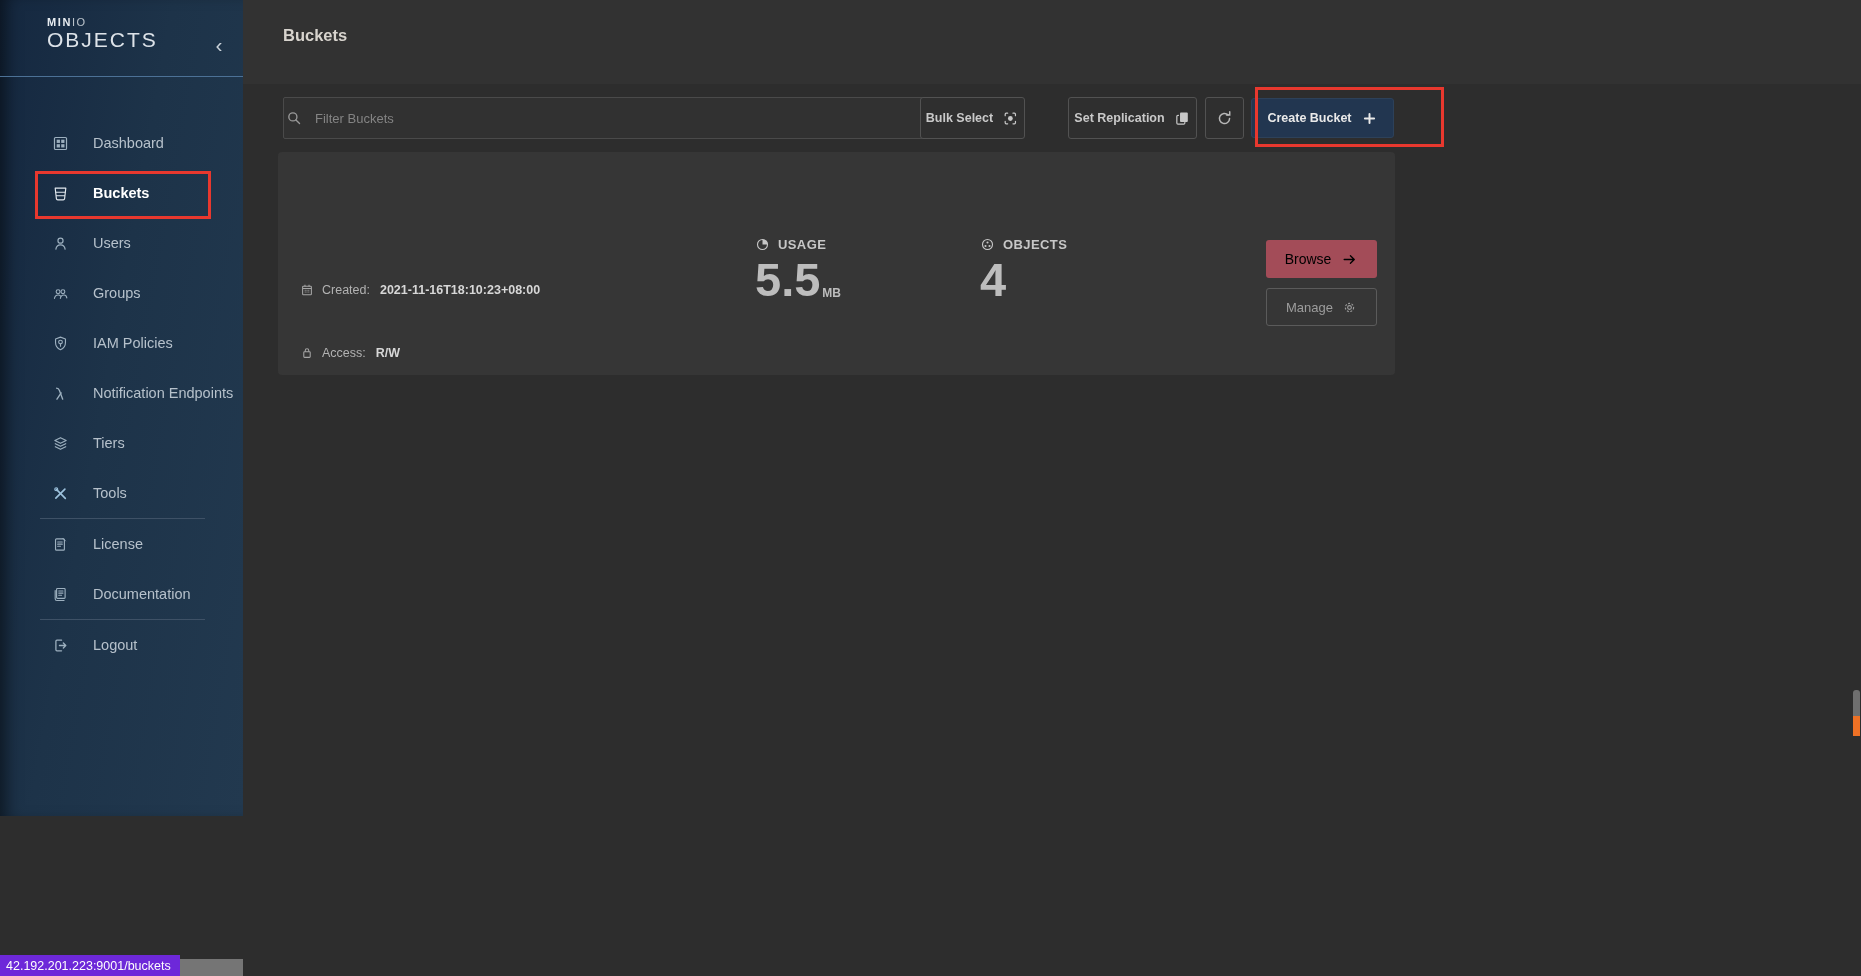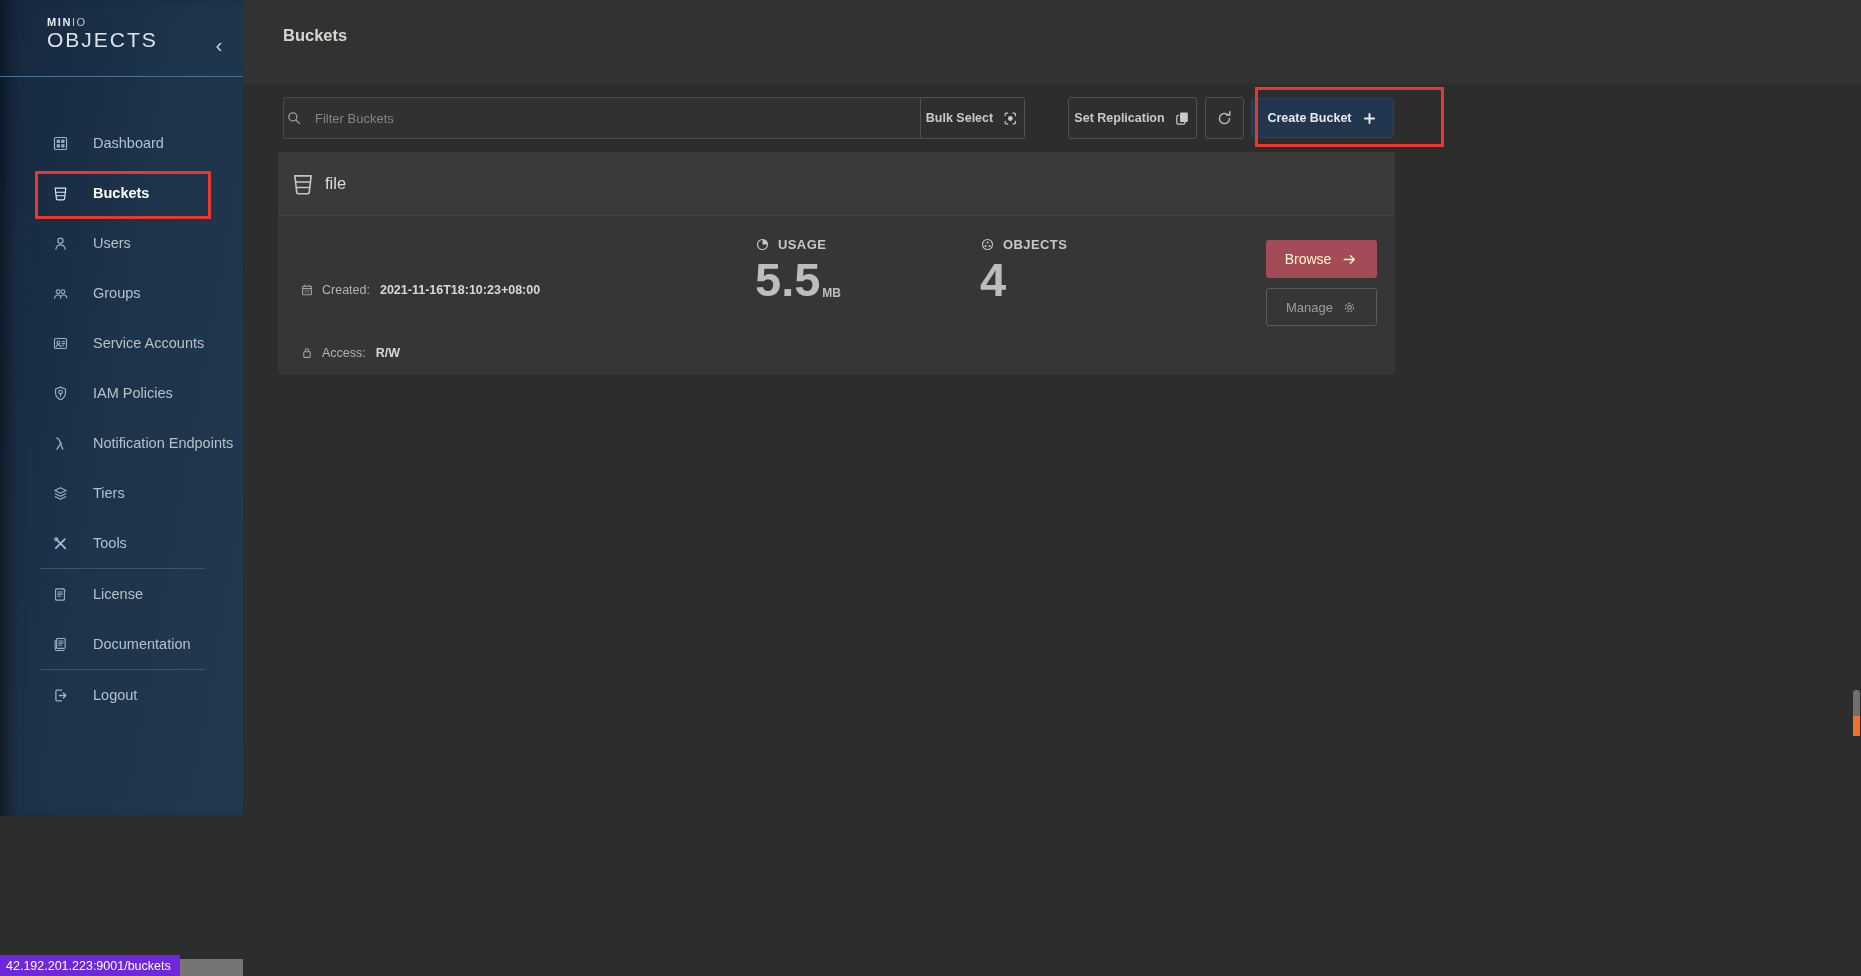--- a/index.html
+++ b/index.html
@@ -98,21 +98,21 @@
   #stat-usage{left:477px;}
   #stat-objects{left:702px;}
   .stat-label{display:flex; align-items:center; gap:8px; font-size:13px; font-weight:700; letter-spacing:.4px; color:#c7c7c7;}
   .stat-label svg{width:15px; height:15px;}
   .stat-value{display:flex; align-items:flex-end; margin-top:9px; font-size:47px; font-weight:700; color:#bdbdbd; line-height:.8;}
   .stat-unit{font-size:12px; font-weight:700; color:#bdbdbd; margin-left:2px;}
 
   .browse-btn{
     position:absolute; left:988px; top:88px; width:111px; height:38px; box-sizing:border-box;
     background:var(--c-browse_red); border:none; border-radius:3px;
-    color:#fef9c3; font-size:14px; display:flex; align-items:center; justify-content:center; gap:10px; cursor:pointer;
+    color:#000000; font-size:14px; display:flex; align-items:center; justify-content:center; gap:10px; cursor:pointer;
     font-family:"Liberation Sans", sans-serif;
   }
   .browse-btn svg{width:17px; height:17px;}
   .manage-btn{
     position:absolute; left:988px; top:136px; width:111px; height:38px; box-sizing:border-box;
     background:transparent; border:1px solid #5b5b5b; border-radius:3px;
     color:#9d9d9d; font-size:13px; display:flex; align-items:center; justify-content:center; gap:9px; cursor:pointer;
     font-family:"Liberation Sans", sans-serif;
   }
   .manage-btn svg{width:15px; height:15px;}
@@ -176,31 +176,20 @@
             <svg viewBox="0 0 24 24" fill="none" stroke="currentColor" stroke-width="1.6" stroke-linecap="round">
               <circle cx="8.6" cy="9.4" r="2.7"></circle>
               <circle cx="15.4" cy="9.4" r="2.7"></circle>
               <path d="M3.5 19c.5-3.2 2.4-4.8 5.1-4.8 1.5 0 2.8.5 3.7 1.5M11.8 19c.5-3.2 2.4-4.8 5.1-4.8 2 0 3.5 1.3 4 4"></path>
             </svg>
           </span>
           <span class="side-label">Groups</span>
         </div>
         <div class="side-item">
           <span class="side-icon">
-            <svg viewBox="0 0 24 24" fill="none" stroke="currentColor" stroke-width="1.6" stroke-linecap="round">
-              <rect x="3.5" y="5" width="17" height="14" rx="1.6"></rect>
-              <circle cx="9" cy="10.6" r="2.1"></circle>
-              <path d="M5.8 16.7c.4-2.2 1.7-3.2 3.2-3.2s2.8 1 3.2 3.2"></path>
-              <path d="M14.2 9.2h3.8M14.2 12.2h3.8M14.2 15.2h2.4"></path>
-            </svg>
-          </span>
-          <span class="side-label">Service Accounts</span>
-        </div>
-        <div class="side-item">
-          <span class="side-icon">
             <svg viewBox="0 0 24 24" fill="none" stroke="currentColor" stroke-width="1.6" stroke-linejoin="round">
               <path d="M12 3l7 2.6v5c0 5-3 8.6-7 10.1-4-1.5-7-5.1-7-10.1v-5z"></path>
               <circle cx="12" cy="10" r="2.6"></circle>
               <path d="M12 12.6v3.2" stroke-linecap="round"></path>
             </svg>
           </span>
           <span class="side-label">IAM Policies</span>
         </div>
         <div class="side-item">
           <span class="side-icon">
@@ -303,29 +292,20 @@
     <div class="tb-btn" id="btn-create">
       <span>Create Bucket</span>
       <svg viewBox="0 0 24 24" fill="none" stroke="currentColor" stroke-width="2.8" stroke-linecap="round">
           <path d="M12 5.5v13M5.5 12h13"></path>
         </svg>
     </div>
 
     <div class="annotation-box2"></div>
 
     <div class="bucket-card">
-      <div class="card-header">
-        <span class="bucket-glyph">
-          <svg viewBox="0 0 24 24" fill="none" stroke="currentColor" stroke-width="1.5" stroke-linejoin="round">
-              <path d="M4.5 4.5h15l-1.7 14.7a2 2 0 0 1-2 1.8H8.2a2 2 0 0 1-2-1.8z"></path>
-              <path d="M5.1 10.2h13.8M5.7 15.2h12.6"></path>
-            </svg>
-        </span>
-        <span class="bucket-name">file</span>
-      </div>
 
       <div class="info">
         <div class="info-row">
           <svg viewBox="0 0 24 24" fill="none" stroke="currentColor" stroke-width="1.8">
               <rect x="4.5" y="5.5" width="15" height="14.5" rx="1.3"></rect>
               <path d="M4.5 9.5h15M8.5 3.2v3M15.5 3.2v3"></path>
               <path d="M8 12.5h2M11 12.5h2M14 12.5h2M8 15.5h2M11 15.5h2M14 15.5h2" stroke-width="1.4"></path>
             </svg>
           <span>Created:</span>
           <span class="val">2021-11-16T18:10:23+08:00</span>

